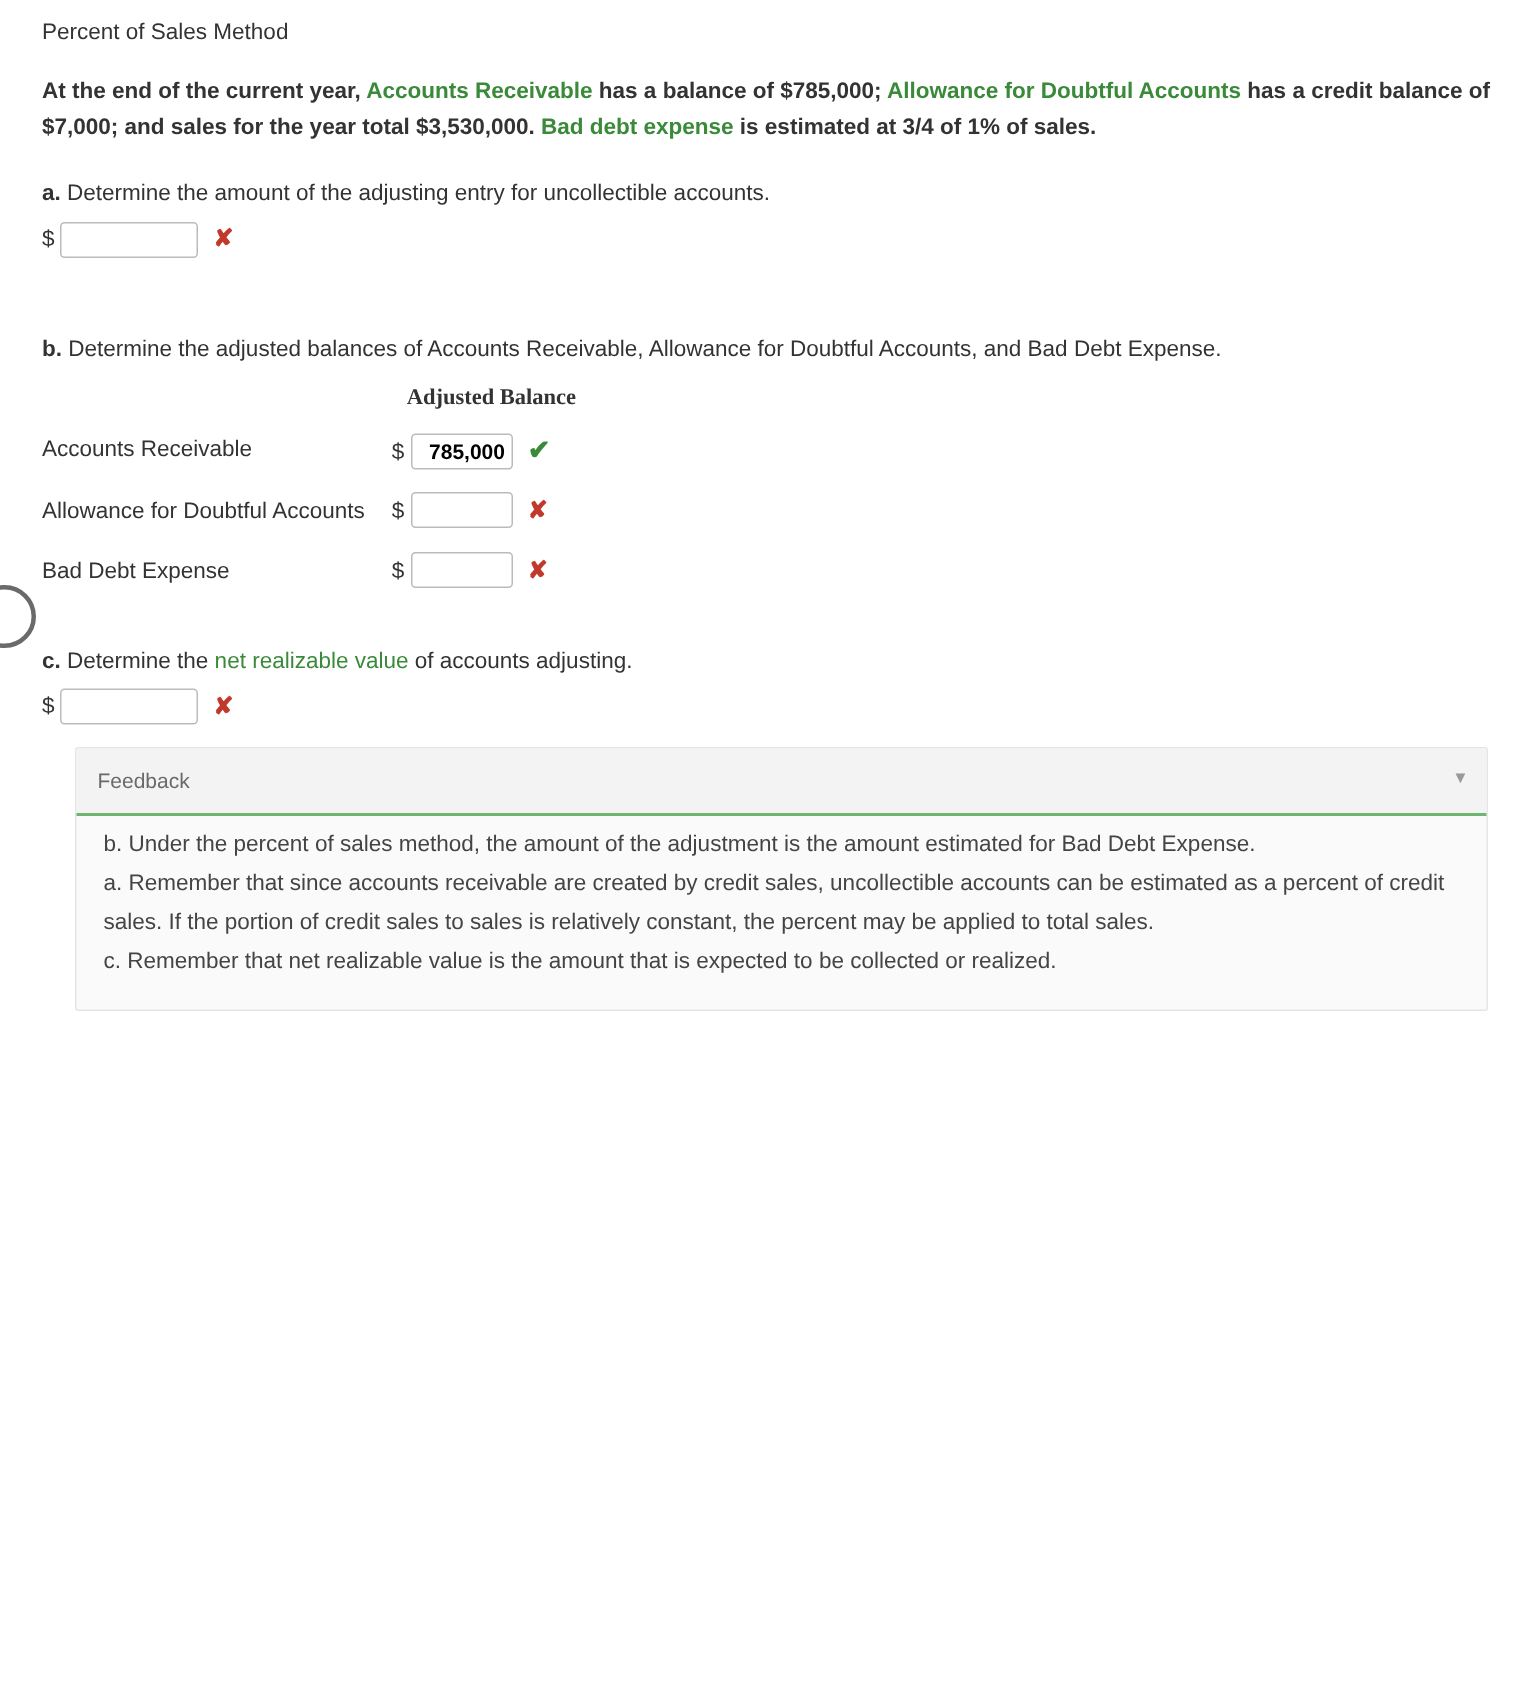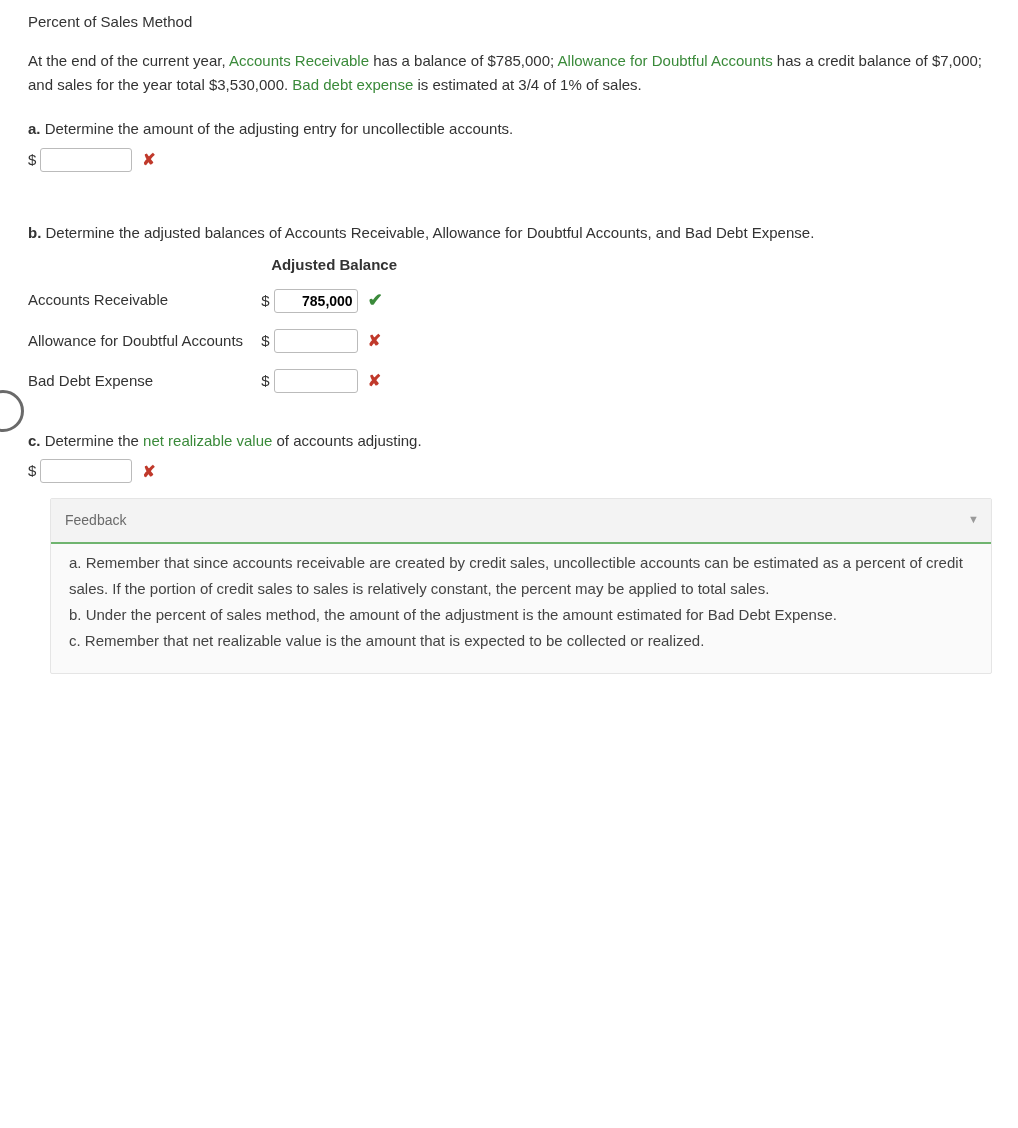--- a/index.html
+++ b/index.html
@@ -10,20 +10,21 @@
     padding: 10px 10px 10px 28px;
     line-height: 1.6;
     background: #fff;
   }
   .title {
     font-size: 15px;
     margin-bottom: 15px;
   }
   .intro {
     margin-bottom: 20px;
+    font-weight: bold;
   }
   .term {
     color: #3a8a3a;
   }
   .q {
     margin-bottom: 14px;
   }
   .q-label {
     font-weight: bold;
   }
@@ -42,41 +43,41 @@
     border: 1px solid #bbb;
     border-radius: 3px;
     font-size: 14px;
     font-weight: bold;
     text-align: right;
     padding: 0 4px;
     box-sizing: border-box;
     font-family: Verdana, Geneva, sans-serif;
   }
   input.answer.narrow {
-    width: 84px;
+    width: 68px;
   }
   .mark-x {
     color: #c0392b;
     font-weight: bold;
     font-size: 16px;
     margin-left: 6px;
   }
   .mark-check {
     color: #3a8a3a;
     font-weight: bold;
     font-size: 18px;
     margin-left: 6px;
   }
   table.bal {
     border-collapse: collapse;
     margin-bottom: 28px;
   }
   table.bal th {
     font-weight: bold;
-    font-family: Liberation Sans, sans-serif;
+    font-family: Liberation Serif, serif;
     font-size: 15px;
     padding: 2px 10px;
   }
   table.bal .hdr-row td, table.bal .hdr-row th {
     border-bottom: 1px solid #333;
   }
   table.bal td {
     padding: 7px 10px 7px 0;
     vertical-align: middle;
   }
@@ -201,17 +202,17 @@
     <span class="mark-x">✘</span>
   </div>
 </div>
 
 <div class="feedback-box">
   <div class="feedback-header">
     <span>Feedback</span>
     <span class="chev">▼</span>
   </div>
   <div class="feedback-body">
+    <div>b. Under the percent of sales method, the amount of the adjustment is the amount estimated for Bad Debt Expense.</div>
     <div>a. Remember that since accounts receivable are created by credit sales, uncollectible accounts can be estimated as a percent of credit sales. If the portion of credit sales to sales is relatively constant, the percent may be applied to total sales.</div>
-    <div>b. Under the percent of sales method, the amount of the adjustment is the amount estimated for Bad Debt Expense.</div>
     <div>c. Remember that net realizable value is the amount that is expected to be collected or realized.</div>
   </div>
 </div>
 
 </body></html>

